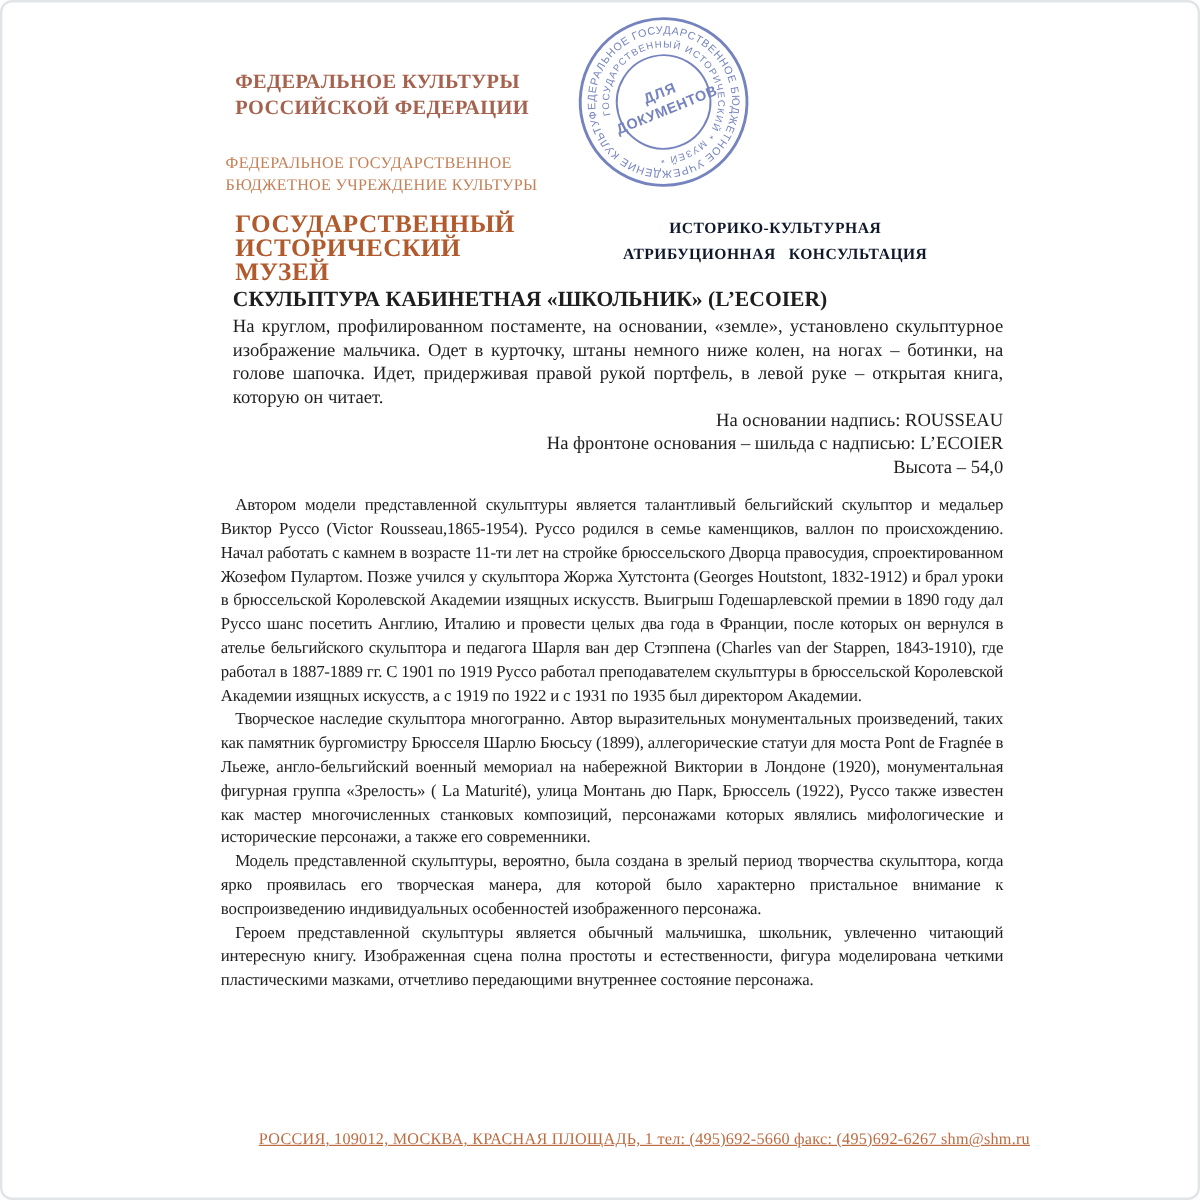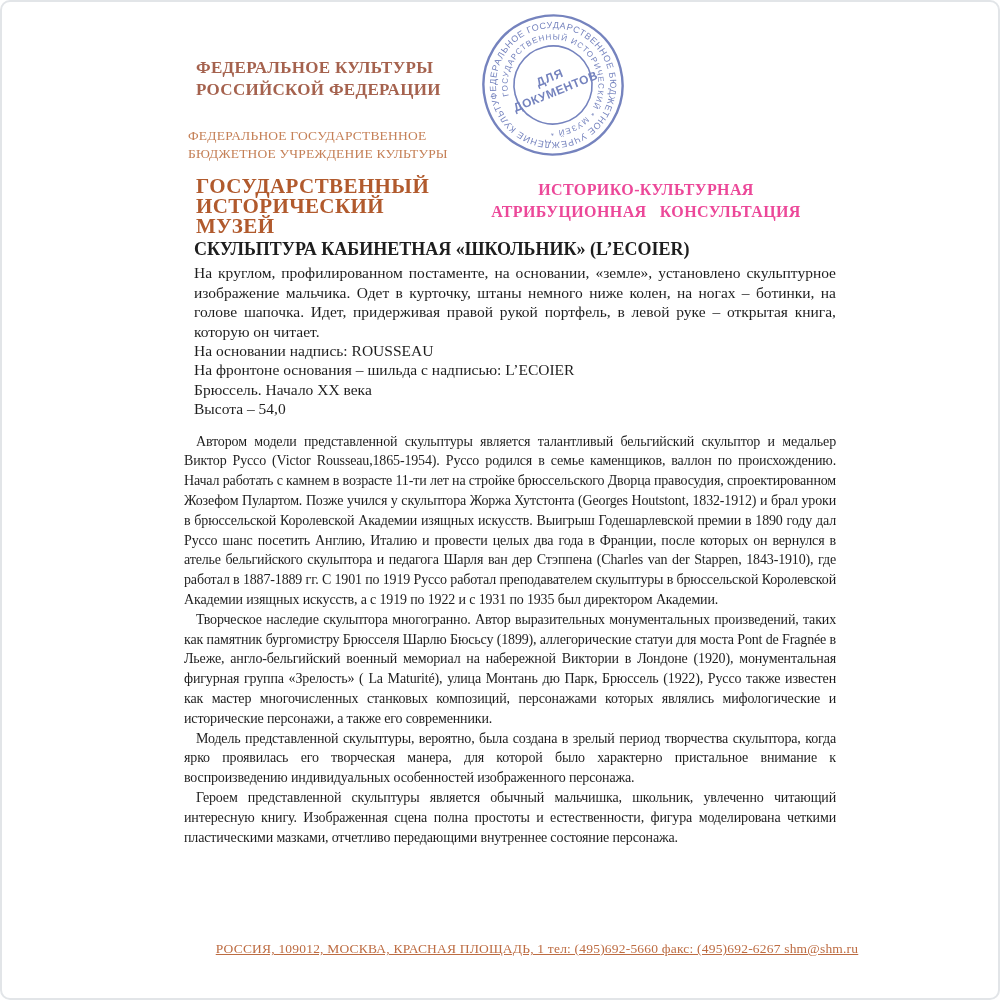--- a/index.html
+++ b/index.html
@@ -17,33 +17,33 @@
     position:absolute;left:188px;top:127px;width:272px;text-align:left;
     font-size:13.5px;line-height:17.5px;color:#c58057;letter-spacing:0.2px;white-space:pre-line;
   }
   .museum{
     position:absolute;left:196px;top:176px;width:210px;text-align:left;
     font-weight:bold;font-size:21px;line-height:20px;color:#b15a2d;
     letter-spacing:0.4px;white-space:pre-line;
   }
   .doc-type{
     position:absolute;left:450px;top:179px;width:392px;text-align:center;
-    font-weight:bold;font-size:16px;line-height:22px;color:#ec4899;
+    font-weight:bold;font-size:13px;line-height:22px;color:#0f172a;
     letter-spacing:0.4px;white-space:pre-line;
   }
   .stamp{position:absolute;left:480px;top:12px;width:146px;height:146px;opacity:0.82;}
   .stamp svg{display:block;}
   .stamp text{fill:#5768b0;font-family:"Liberation Sans", sans-serif;}
   .content{
     position:absolute;left:184px;top:240px;width:652px;color:#1e1e1e;
   }
   .titled-block{margin-left:10px;font-size:15.5px;line-height:19.4px;}
   .title{font-weight:bold;font-size:18px;margin-bottom:4px;}
   .desc{text-align:justify;}
-  .attr{white-space:nowrap;}
+  .attr{white-space:nowrap;text-align:right;}
   .para{
     margin:0;text-indent:12px;text-align:justify;
     font-size:14px;line-height:19.8px;letter-spacing:-0.15px;
   }
   .para.first{margin-top:13px;}
   .footer{
     position:absolute;left:167px;top:941px;width:740px;text-align:center;
     font-size:13.5px;color:#bd6c42;letter-spacing:0.2px;text-decoration:underline;
   }
 </style>
@@ -88,21 +88,20 @@
       </g>
     </svg>
   </div>
 
   <div class="content">
     <div class="titled-block">
       <div class="title">СКУЛЬПТУРА КАБИНЕТНАЯ «ШКОЛЬНИК» (L’ECOIER)</div>
       <div class="desc">На круглом, профилированном постаменте, на основании, «земле», установлено скульптурное изображение мальчика. Одет в курточку, штаны немного ниже колен, на ногах – ботинки, на голове шапочка. Идет, придерживая правой рукой портфель, в левой руке – открытая книга, которую он читает.</div>
       <div class="attr">На основании надпись: ROUSSEAU</div>
       <div class="attr">На фронтоне основания – шильда с надписью: L’ECOIER</div>
-      <div class="attr">Брюссель. Начало XX века</div>
       <div class="attr">Высота – 54,0</div>
     </div>
     <p class="para first">Автором модели представленной скульптуры является талантливый бельгийский скульптор и медальер Виктор Руссо (Victor Rousseau,1865-1954). Руссо родился в семье каменщиков, валлон по происхождению. Начал работать с камнем в возрасте 11-ти лет на стройке брюссельского Дворца правосудия, спроектированном Жозефом Пулартом. Позже учился у скульптора Жоржа Хутстонта (Georges Houtstont, 1832-1912) и брал уроки в брюссельской Королевской Академии изящных искусств. Выигрыш Годешарлевской премии в 1890 году дал Руссо шанс посетить Англию, Италию и провести целых два года в Франции, после которых он вернулся в ателье бельгийского скульптора и педагога Шарля ван дер Стэппена (Charles van der Stappen, 1843-1910), где работал в 1887-1889 гг.  С 1901 по 1919 Руссо работал преподавателем скульптуры в брюссельской Королевской Академии изящных искусств, а с 1919 по 1922 и с 1931 по 1935 был директором Академии.</p>
     <p class="para">Творческое наследие скульптора многогранно. Автор выразительных монументальных произведений, таких как памятник бургомистру Брюсселя Шарлю Бюсьсу (1899), аллегорические статуи для моста Pont de Fragnée в Льеже, англо-бельгийский военный мемориал на набережной Виктории в Лондоне (1920), монументальная фигурная группа «Зрелость» ( La Maturité), улица Монтань дю Парк, Брюссель (1922), Руссо также известен как мастер многочисленных станковых композиций, персонажами которых являлись мифологические и исторические персонажи, а также его современники.</p>
     <p class="para">Модель представленной скульптуры, вероятно, была создана в зрелый период творчества скульптора, когда ярко проявилась его творческая манера, для которой было характерно пристальное внимание к воспроизведению индивидуальных особенностей изображенного персонажа.</p>
     <p class="para">Героем представленной скульптуры является обычный мальчишка, школьник, увлеченно читающий интересную книгу. Изображенная сцена полна простоты и естественности, фигура моделирована четкими пластическими мазками, отчетливо передающими внутреннее состояние персонажа.</p>
   </div>
 
   <div class="footer">РОССИЯ, 109012, МОСКВА, КРАСНАЯ ПЛОЩАДЬ, 1 тел: (495)692-5660 факс: (495)692-6267 shm@shm.ru</div>
 </div>

